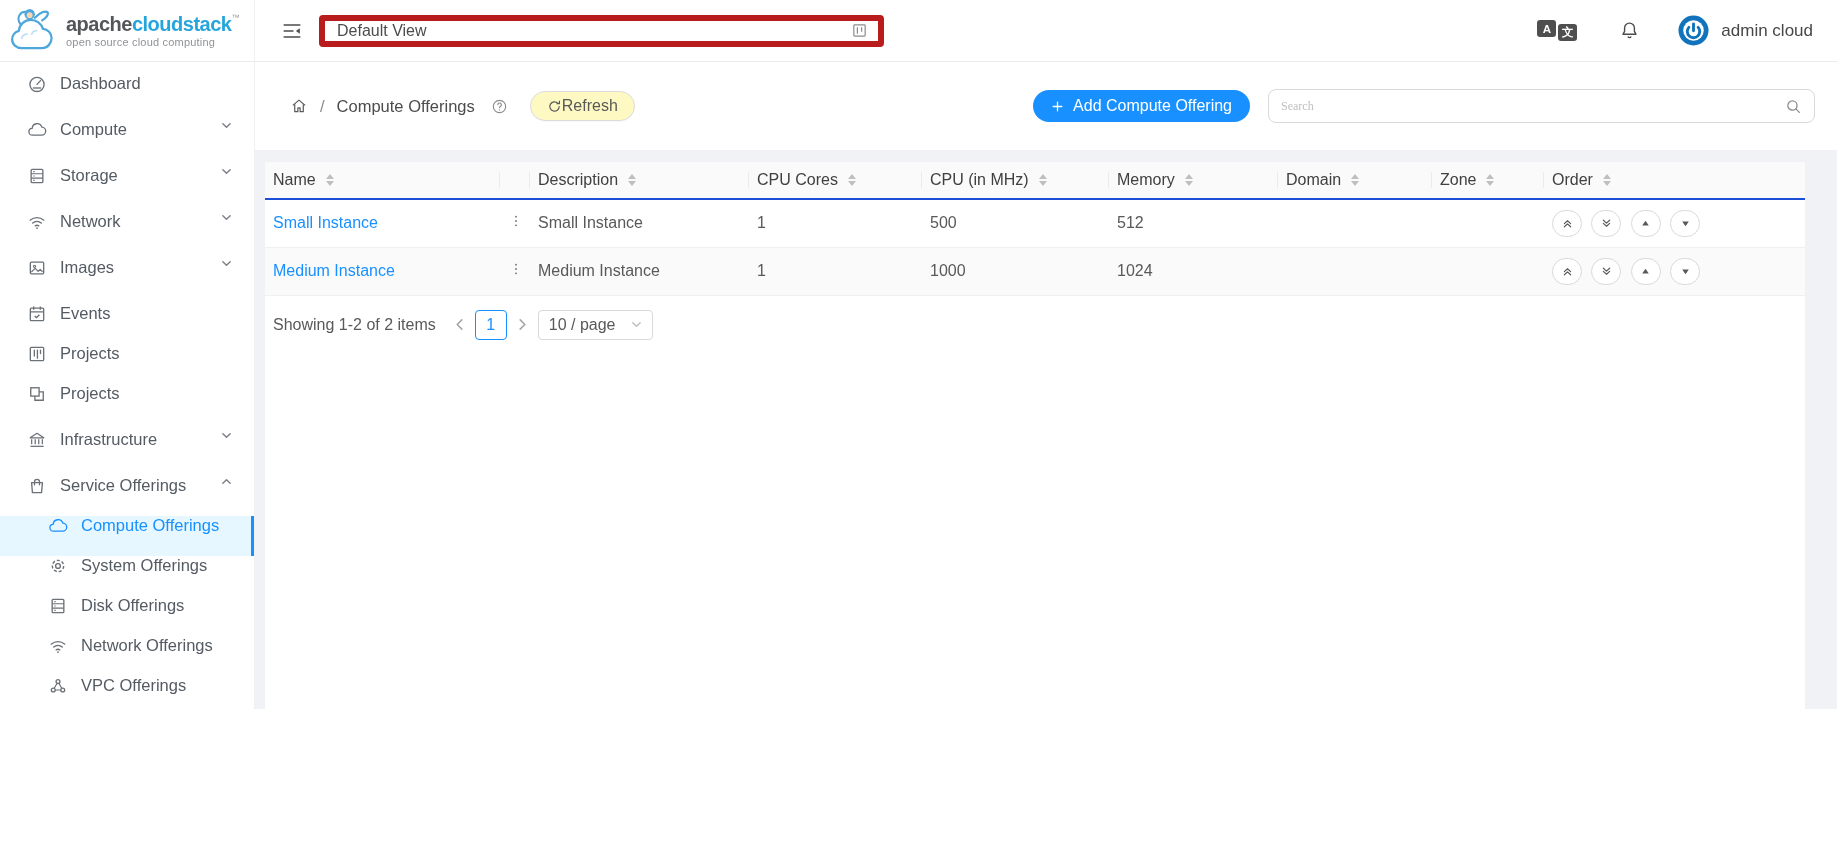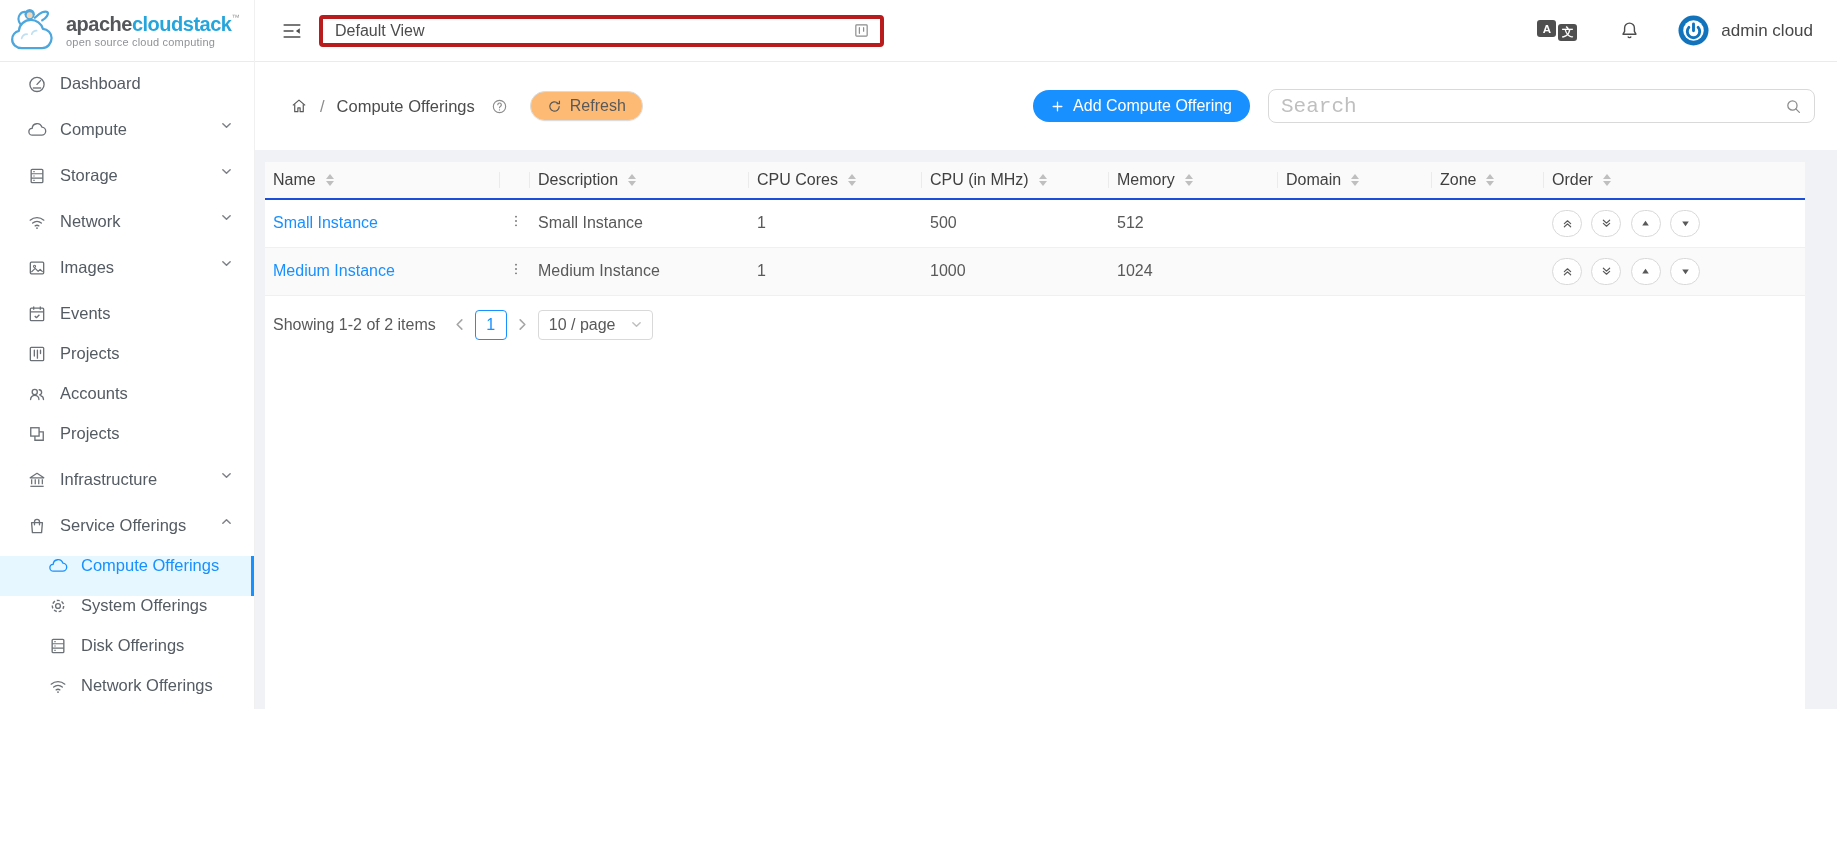--- a/index.html
+++ b/index.html
@@ -32,21 +32,21 @@
   .mi.mt6 { margin-top:6px; }
   .mi.active { background:#e6f7ff; color:#1890ff; }
   .mi.active .ic { color:#1890ff; }
   .mi.active::after { content:""; position:absolute; right:0; top:0; bottom:0; width:3px; background:#1890ff; }
 
   
   .topbar { grid-column:2; grid-row:1; background:#fff; border-bottom:1px solid #ebebeb;
             display:flex; align-items:center; padding:0 24px 0 26px; }
   .fold { color:#4c4c4c; display:inline-flex; cursor:pointer; }
   .fold svg { width:22px; height:22px; }
-  .view-box { margin-left:16px; width:565px; height:32px; border:4px solid #b91c1c; border-radius:4px;
+  .view-box { margin-left:16px; width:565px; height:32px; border:6px solid #b91c1c; border-radius:4px;
               display:flex; align-items:center; padding:0 10px 0 12px; }
   .view-box input { border:none; outline:none; flex:1; font-size:16px; color:#4c4c4c;
                     font-family:inherit; background:transparent; }
   .view-box .proj-ic { color:#8c8c8c; display:inline-flex; }
   .view-box .proj-ic svg { width:17px; height:17px; }
   .top-right { margin-left:auto; display:flex; align-items:center; }
   .lang { display:flex; align-items:flex-start; cursor:pointer; }
   .lang .lsq { width:19px; height:17px; background:#4f4f4f; color:#fff; border-radius:3px;
                font-size:11.5px; font-weight:bold; display:flex; align-items:center; justify-content:center; }
   .lang .lsq.r { margin-left:2px; margin-top:4px; }
@@ -58,31 +58,31 @@
   
   .toolbar { grid-column:2; grid-row:2; background:#fff; display:flex; align-items:center;
              padding:0 22px 0 35px; }
   .bc { display:flex; align-items:center; gap:12px; font-size:16.5px; color:#4c4c4c; }
   .bc .home { color:#595959; display:inline-flex; cursor:pointer; }
   .bc .home svg { width:18px; height:18px; }
   .bc .sep { color:#8c8c8c; }
   .bc .help { color:#8c8c8c; display:inline-flex; margin-left:4px; }
   .bc .help svg { width:17px; height:17px; }
   .btn-refresh { margin-left:22px; height:30px; border:1px solid #dcdcdc; border-radius:15px;
-                 background:#fdba74; display:inline-flex; align-items:center; gap:8px; padding:0 16px;
+                 background:#fef9c3; display:inline-flex; align-items:center; padding:0 16px;
                  font-size:16px; color:#595959; cursor:pointer; box-shadow:0 1px 1px rgba(0,0,0,0.03); }
   .btn-refresh svg { width:15px; height:15px; }
   .spacer { flex:1; }
   .btn-add { height:32px; border:none; border-radius:16px; background:#1890ff; color:#fff;
              display:inline-flex; align-items:center; gap:9px; padding:0 18px; font-size:16px;
              font-family:inherit; cursor:pointer; margin-right:18px; }
   .btn-add svg { width:13px; height:13px; }
   .searchbox { width:547px; height:34px; border:1px solid #d9d9d9; border-radius:8px;
                display:flex; align-items:center; padding:0 12px; }
-  .searchbox input { flex:1; border:none; outline:none; font-size:21px; font-family:Liberation Mono, monospace; color:#595959; }
+  .searchbox input { flex:1; border:none; outline:none; font-size:12px; font-family:Liberation Serif, serif; color:#595959; }
   .searchbox input::placeholder { color:#bfbfbf; }
   .searchbox .sic { color:#8c8c8c; display:inline-flex; cursor:pointer; }
   .searchbox .sic svg { width:17px; height:17px; }
 
   
   .content { grid-column:2; grid-row:3; background:#f0f2f5; overflow:hidden; }
   .card { background:#fff; margin:12px 32px 0 10px; height:656px; }
 
   table.tbl { width:1540px; table-layout:fixed; border-collapse:collapse; font-size:16px; color:#595959; }
   .tbl th { height:37px; background:#fafafa; font-weight:500; color:#404040; text-align:left;
@@ -332,28 +332,20 @@
           </span>
         <span>Events</span>
       </div>
       <div class="mi">
         <span class="ic">
             <svg>
               <use href="#i-proj"></use>
             </svg>
           </span>
         <span>Projects</span>
-      </div>
-      <div class="mi">
-        <span class="ic">
-            <svg>
-              <use href="#i-team"></use>
-            </svg>
-          </span>
-        <span>Accounts</span>
       </div>
       <div class="mi">
         <span class="ic">
             <svg>
               <use href="#i-dom"></use>
             </svg>
           </span>
         <span>Projects</span>
       </div>
       <div class="mi mt6">

